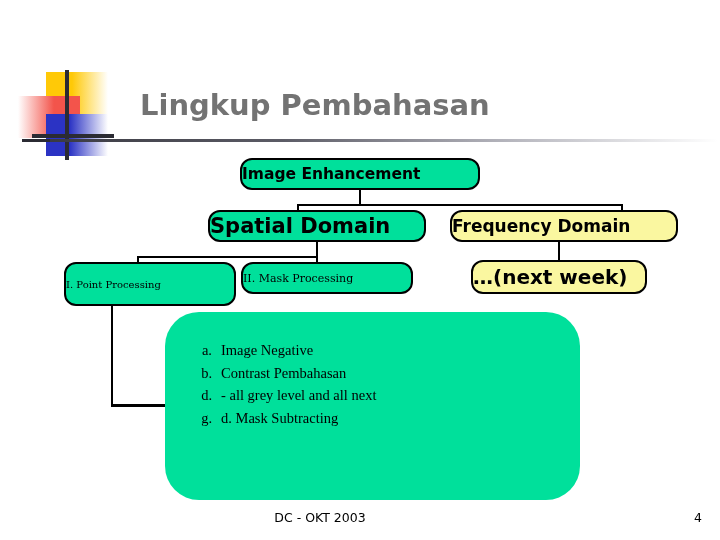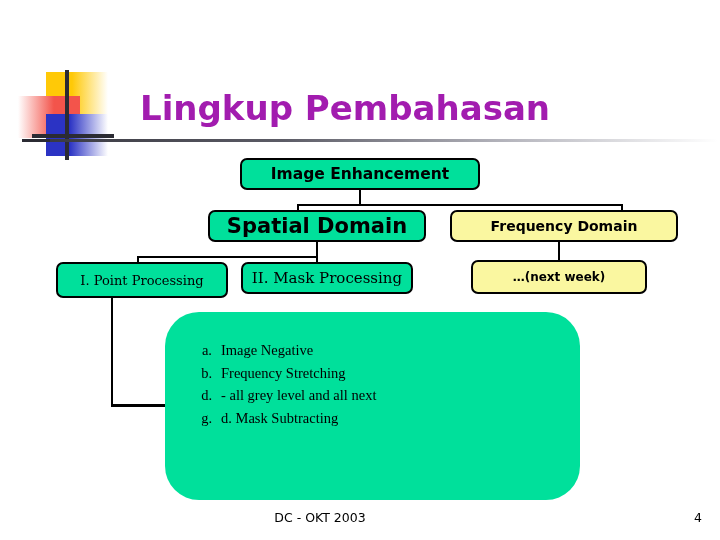--- a/index.html
+++ b/index.html
@@ -37,23 +37,23 @@
   .logo .bar-h {
     position: absolute; left: 14px; top: 64px; width: 82px; height: 4px;
     background: #2b2b33;
   }
 
   
   .title {
     position: absolute;
     left: 140px;
     top: 88px;
-    font-size: 34px;
+    font-size: 29px;
     font-weight: bold;
-    color: #a21caf;
+    color: #737373;
     letter-spacing: 0px;
     white-space: nowrap;
   }
   .title-rule {
     position: absolute;
     left: 50px;
     top: 139px;
     width: 668px;
     height: 3px;
     background: linear-gradient(to right, #3a3a42 0%, #5c5c66 35%, #b4b4bc 68%, #ffffff 100%);
@@ -68,38 +68,37 @@
   }
 
   
   .line { position: absolute; background: #000000; }
 
   
   .node {
     position: absolute;
     box-sizing: border-box;
     border: 2px solid #000000;
-    border-radius: 7px;
+    border-radius: 12px;
     display: flex;
     align-items: center;
-    justify-content: center;
     color: #000000;
     white-space: nowrap;
   }
   .node.green { background: #00E09B; }
   .node.yellow { background: #FAF7A0; }
   .node.bold-sans { font-weight: bold; font-family: "DejaVu Sans", sans-serif; }
   .node.serif { font-family: "DejaVu Serif", serif; font-weight: normal; }
 
   #node-image-enhancement { left: 240px; top: 158px; width: 240px; height: 32px; font-size: 15.5px; }
   #node-spatial-domain    { left: 208px; top: 210px; width: 218px; height: 32px; font-size: 21px; }
-  #node-frequency-domain  { left: 450px; top: 210px; width: 228px; height: 32px; font-size: 14px; }
-  #node-point-processing  { left: 56px;  top: 262px; width: 172px; height: 36px; font-size: 13px; }
-  #node-mask-processing   { left: 241px; top: 262px; width: 172px; height: 32px; font-size: 15px; }
-  #node-next-week         { left: 471px; top: 260px; width: 176px; height: 34px; font-size: 12px; }
+  #node-frequency-domain  { left: 450px; top: 210px; width: 228px; height: 32px; font-size: 17px; }
+  #node-point-processing  { left: 64px;  top: 262px; width: 172px; height: 44px; font-size: 10px; }
+  #node-mask-processing   { left: 241px; top: 262px; width: 172px; height: 32px; font-size: 11px; }
+  #node-next-week         { left: 471px; top: 260px; width: 176px; height: 34px; font-size: 20px; }
 
   
   #detail-panel {
     position: absolute;
     left: 165px;
     top: 312px;
     width: 415px;
     height: 188px;
     background: #00E09B;
     border-radius: 34px;
@@ -202,21 +201,21 @@
   <div class="node yellow bold-sans" id="node-next-week">
     <span>…(next week)</span>
   </div>
 
   <div id="detail-panel"></div>
   <ul id="detail-list">
     <li>
       <span class="marker">a.</span><span class="txt">Image Negative</span>
     </li>
     <li>
-      <span class="marker">b.</span><span class="txt">Frequency Stretching</span>
+      <span class="marker">b.</span><span class="txt">Contrast Pembahasan</span>
     </li>
     <li>
       <span class="marker">d.</span><span class="txt">          - all grey level and all next</span>
     </li>
     <li>
       <span class="marker">g.</span><span class="txt">d. Mask Subtracting</span>
     </li>
   </ul>
 
   <div class="footer-center">DC - OKT  2003</div>

